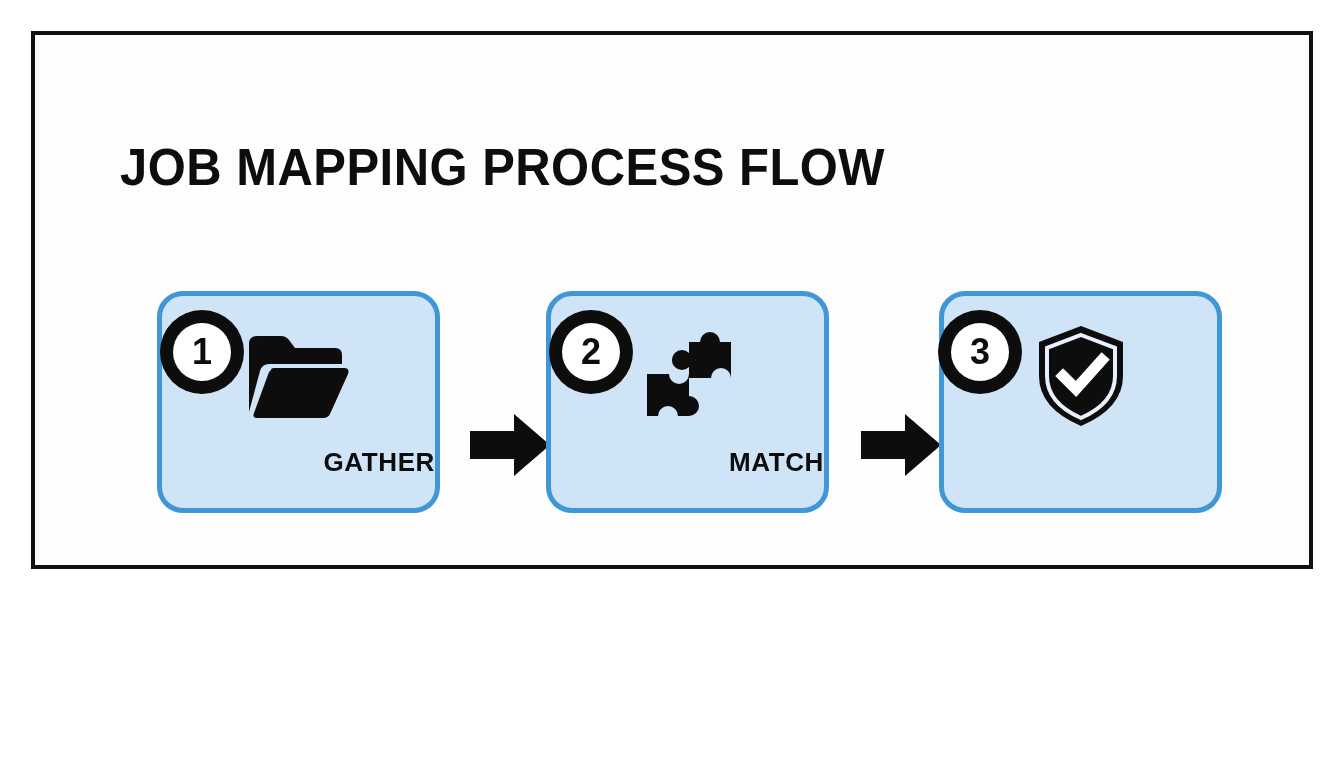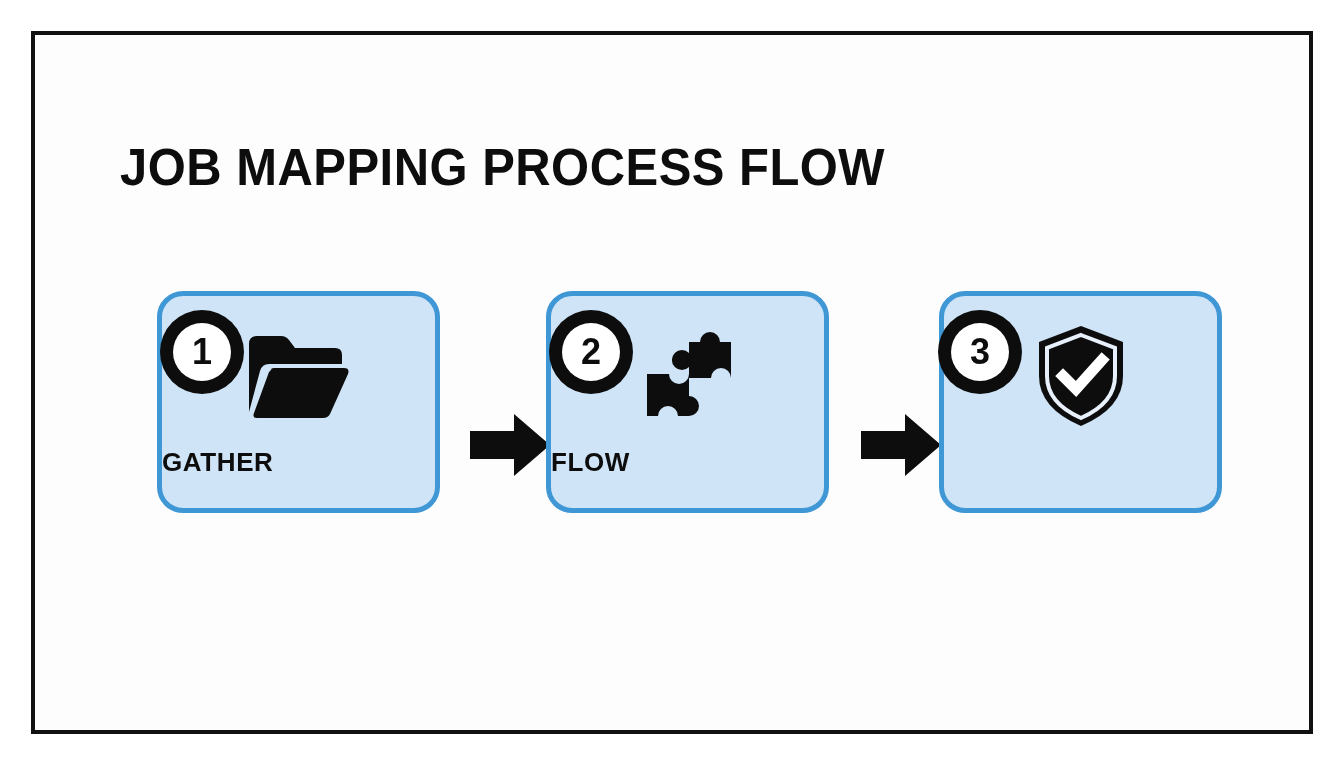--- a/index.html
+++ b/index.html
@@ -14,21 +14,21 @@
     font-family: "Liberation Sans", sans-serif;
     overflow: hidden;
   }
 
   
   #slide-frame {
     position: absolute;
     left: 31px;
     top: 31px;
     width: 1282px;
-    height: 703px;
+    height: 538px;
     box-sizing: border-box;
     border: 4px solid #111111;
     background: #fdfdfd;
   }
 
   
   #page-title {
     position: absolute;
     left: 85px;
     top: 103px;
@@ -76,21 +76,21 @@
     align-items: center;
     justify-content: center;
   }
   .card-icon svg { display: block; }
 
   .card-label {
     position: absolute;
     left: 0;
     right: 0;
     bottom: 30px;
-    text-align: left;
+    text-align: right;
     font-size: 26px;
     font-weight: bold;
     letter-spacing: 0.6px;
     color: #0d0d0d;
     font-family: "Liberation Sans", sans-serif;
   }
 
   
   .step-badge {
     position: absolute;
@@ -184,21 +184,21 @@
                    L33 50
                    A10 10 0 1 0 53 50
                    L53 72
                    A10 10 0 1 1 53 92
                    L42 92
                    A10 10 0 1 0 22 92
                    L11 92
                    Z" fill="#0d0d0d"></path>
         </svg>
       </div>
-      <div class="card-label">FLOW</div>
+      <div class="card-label">MATCH</div>
     </div>
 
     <div class="step-badge b2">
       <span class="badge-inner">2</span>
     </div>
 
     <div class="flow-arrow a2">
       <svg width="80" height="66" viewBox="0 0 80 66" aria-hidden="true">
         <path d="M0 19 L44 19 L44 2 L80 33 L44 64 L44 47 L0 47 Z" fill="#0d0d0d"></path>
       </svg>

